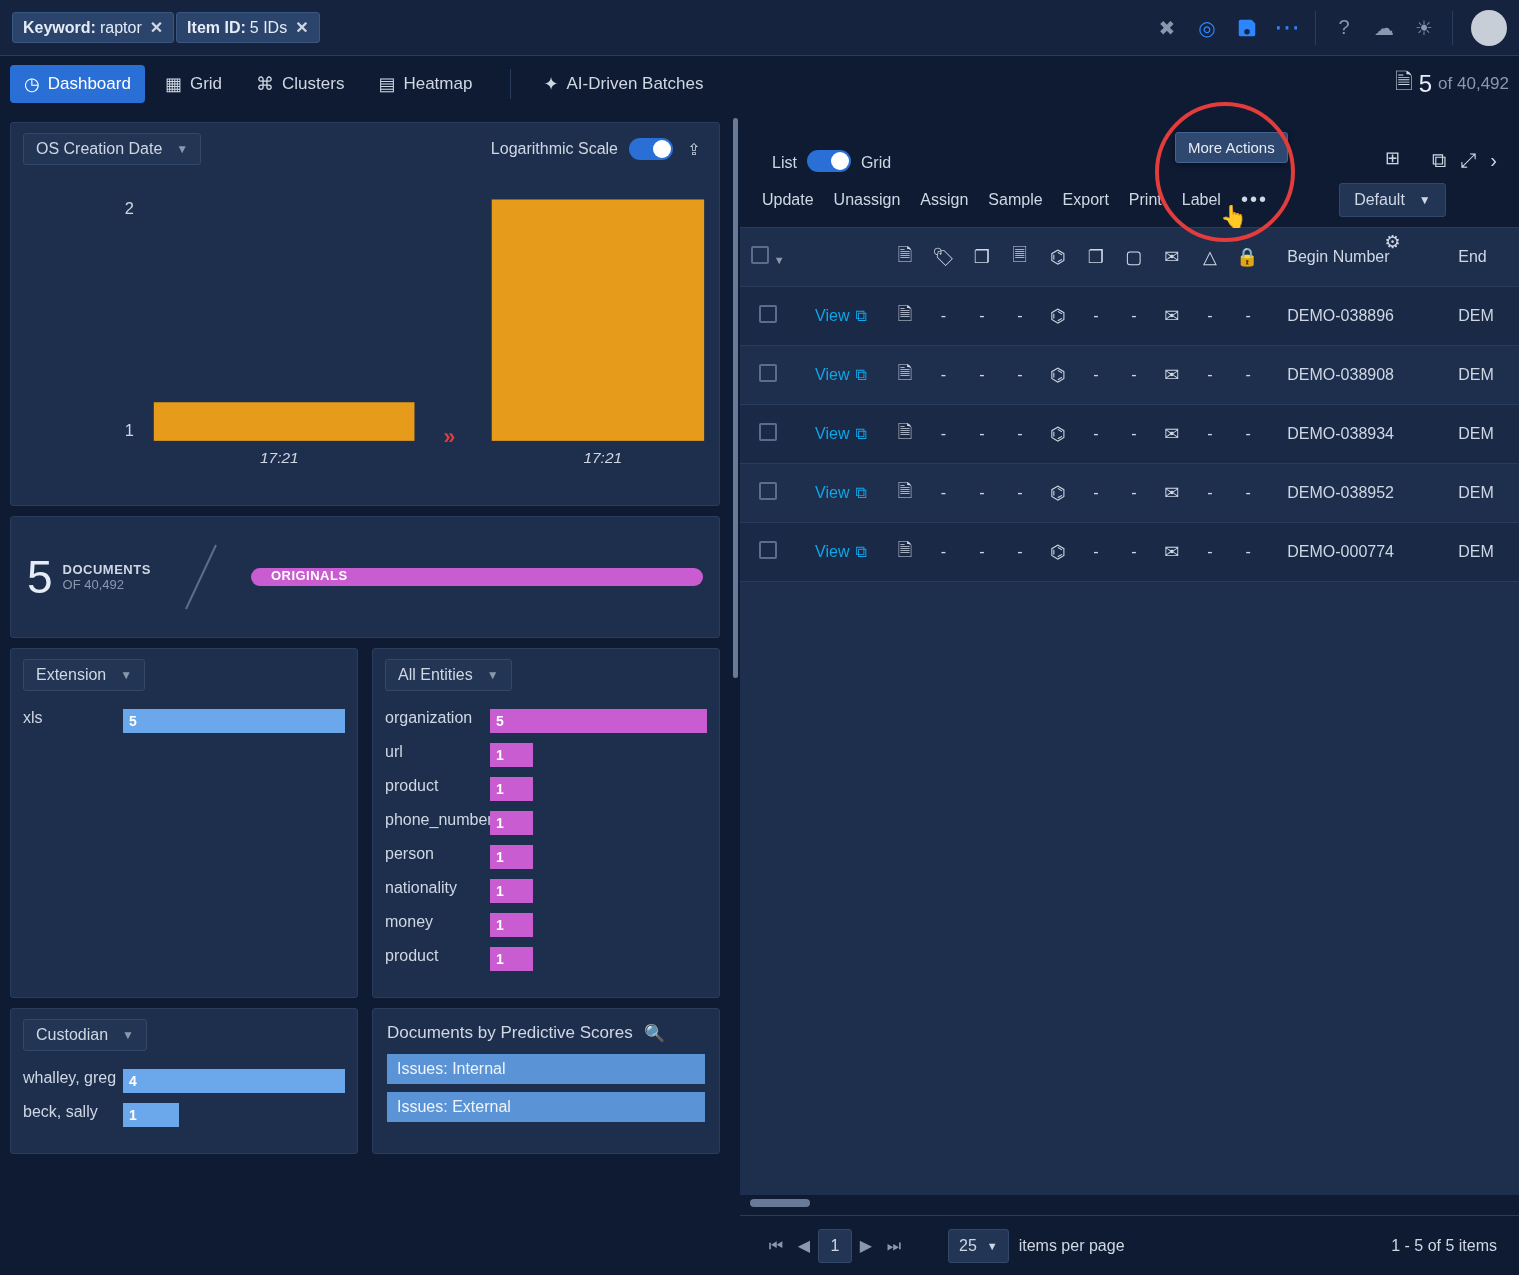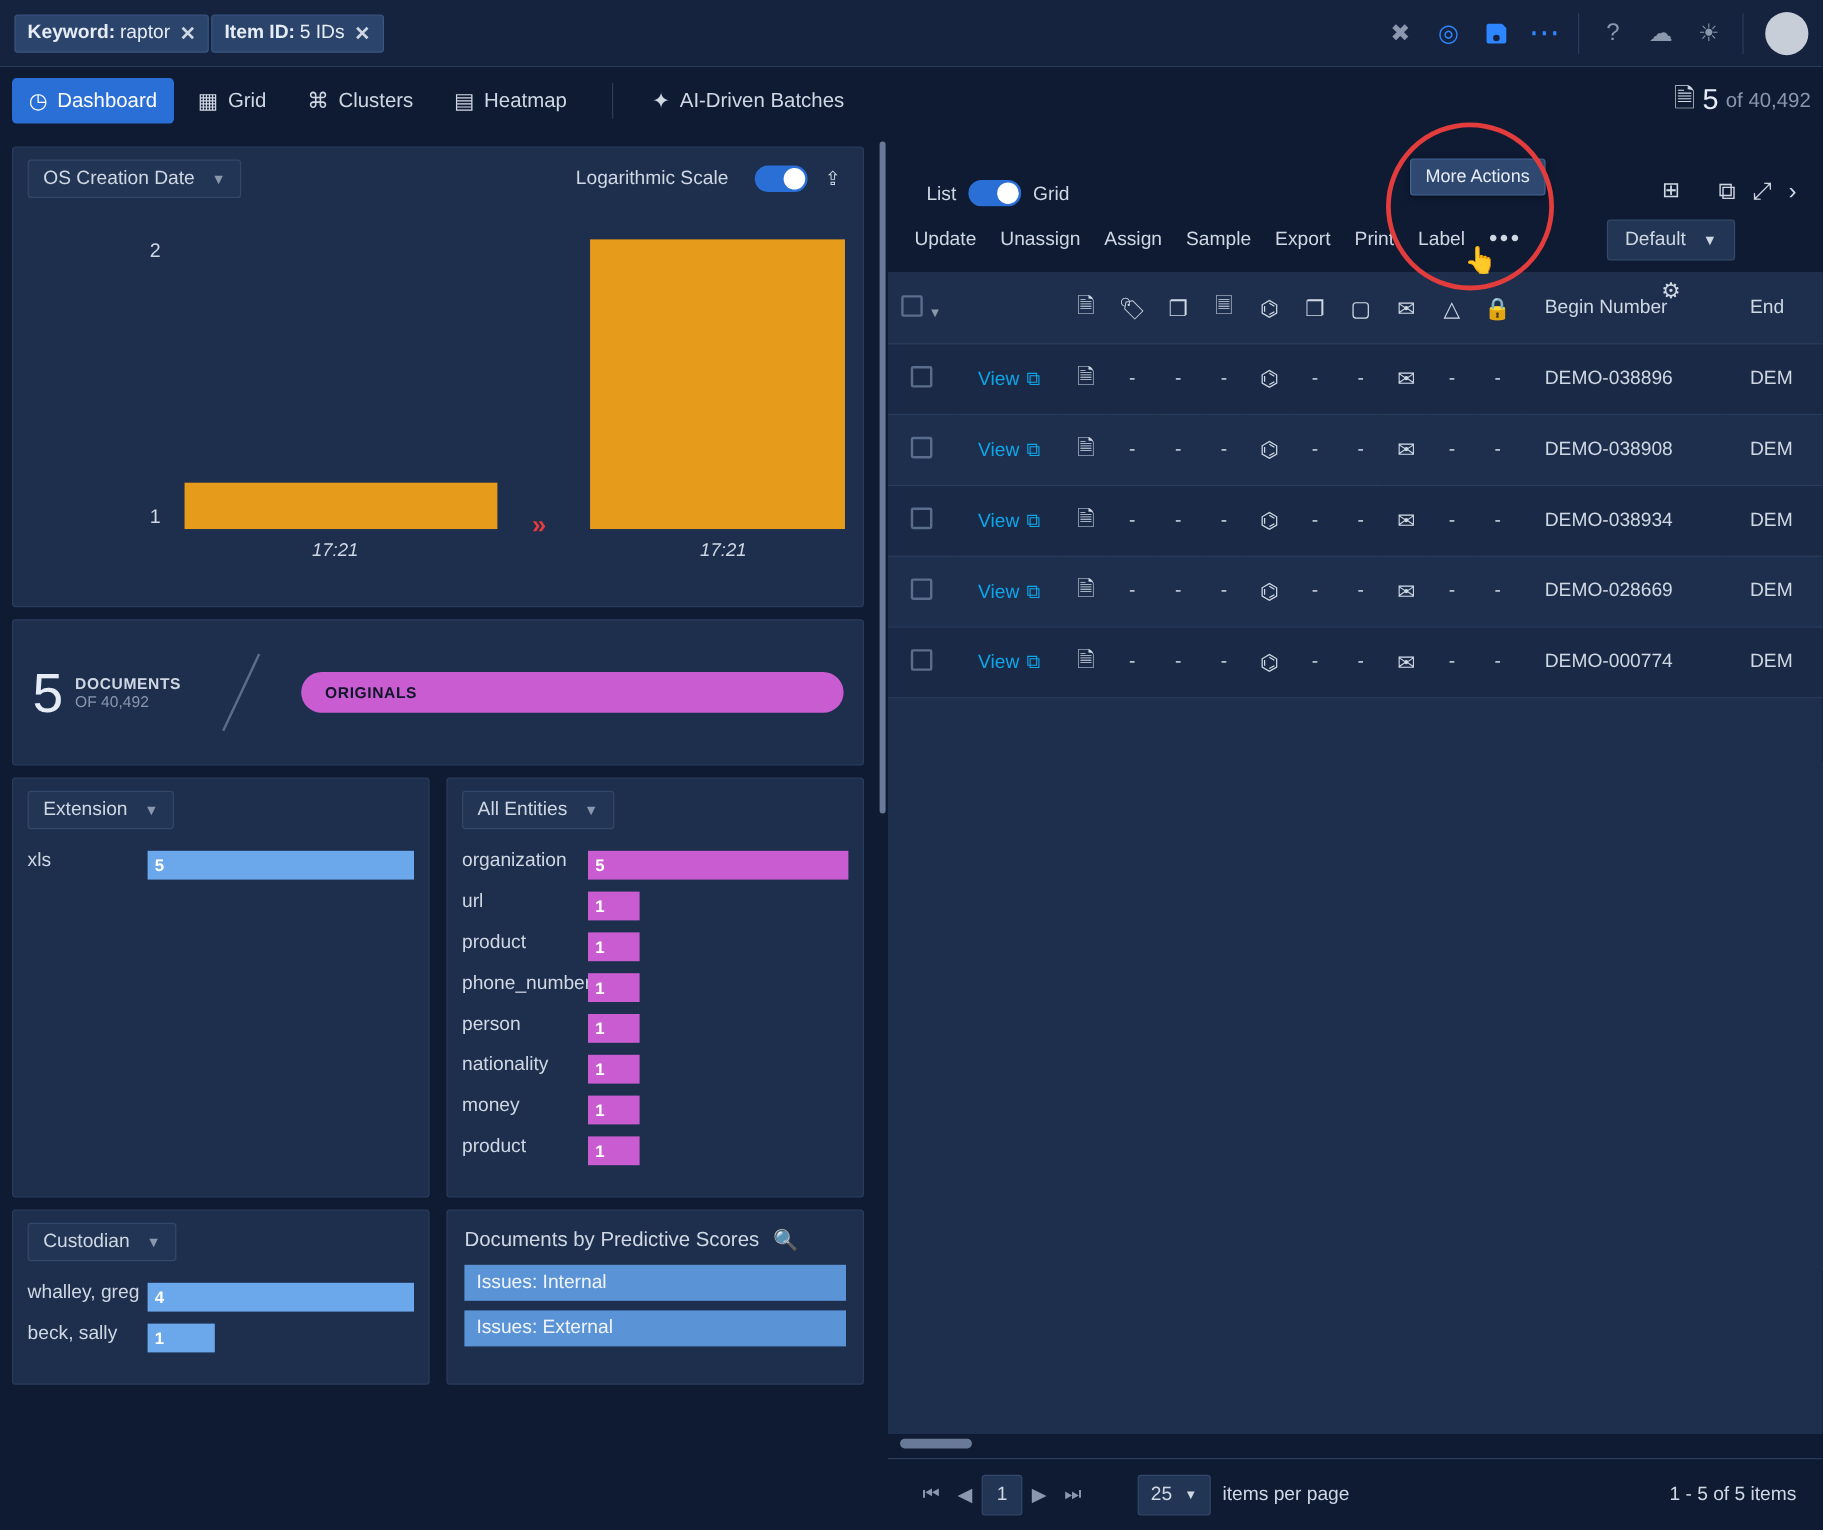--- a/index.html
+++ b/index.html
@@ -46,32 +46,32 @@
   .divider{width:10px;background:transparent;display:flex;align-items:flex-start;justify-content:center;cursor:col-resize}
   .divider .bar{width:5px;height:560px;background:#687a97;border-radius:3px;margin-top:6px}
   .right{flex:1;display:flex;flex-direction:column}
   
   .panel{background:var(--bg-panel);border-radius:3px;border:1px solid var(--border);margin-bottom:10px}
   .panel-hdr{display:flex;align-items:center;padding:10px 12px}
   .dd{display:flex;align-items:center;background:var(--bg-panel2);border:1px solid #334869;border-radius:3px;padding:6px 12px;cursor:pointer;font-size:16px}
   .dd .arrow{margin-left:14px;font-size:12px;color:var(--text-dim)}
   .toggle{width:44px;height:22px;background:#2a6fd6;border-radius:11px;position:relative;cursor:pointer}
   .toggle .knob{width:18px;height:18px;background:#fff;border-radius:50%;position:absolute;top:2px;right:2px}
-  .lbl{font-size:16px;color:var(--text);margin-right:22px}
+  .lbl{font-size:16px;color:var(--text);margin-right:11px}
   .icobtn{width:26px;height:26px;display:flex;align-items:center;justify-content:center;color:var(--text);cursor:pointer;margin-left:8px}
   
   .chart{position:relative;height:330px;padding:10px 30px 40px 100px}
   .chart svg{width:100%;height:100%}
   
   .docs{display:flex;align-items:center;height:120px;padding:16px}
   .docs .num{font-size:46px;font-weight:400;color:#e6ecf5;margin-right:10px}
   .docs .txt .t1{font-size:13px;font-weight:700;letter-spacing:.5px}
   .docs .txt .t2{font-size:13px;color:var(--text-dim)}
   .docs .diag{flex:0 0 60px;height:80px;margin:0 20px}
-  .docs .pill{flex:1;height:34px;background:var(--magenta);border-radius:17px;display:flex;align-items:center;padding:0 20px;font-size:13px;font-weight:700;color:#0f172a;letter-spacing:.5px}
+  .docs .pill{flex:1;height:18px;background:var(--magenta);border-radius:17px;display:flex;padding:0 20px;font-size:13px;font-weight:700;color:#ffffff;letter-spacing:.5px}
   
   .twocol{display:flex;gap:14px}
   .twocol>.panel{flex:1}
   .barlist{padding:8px 12px 16px 12px}
   .barlist .row{display:flex;align-items:flex-start;margin-bottom:10px;font-size:16px;white-space:nowrap}
   .barlist .row .lab{width:100px;color:var(--text);flex-shrink:0}
   .barlist.entities .row .lab{width:105px;font-size:16px}
   .barlist .row .barwrap{flex:1;height:24px;position:relative}
   .barlist .row .barbar{height:24px;display:flex;align-items:center;padding-left:6px;font-size:14px;font-weight:600;color:#fff}
   .barlist.ext .barbar{background:var(--blue-bar)}
@@ -457,21 +457,21 @@
               <td><span class="cellico">🗎</span></td>
               <td>-</td>
               <td>-</td>
               <td>-</td>
               <td><span class="cellico">⌬</span></td>
               <td>-</td>
               <td>-</td>
               <td><span class="cellico">✉</span></td>
               <td>-</td>
               <td>-</td>
-              <td class="begin">DEMO-028669</td>
+              <td class="begin">DEMO-038952</td>
               <td class="begin">DEM</td>
             </tr>
             <tr class="data">
               <td><span class="chk"></span></td>
               <td><span class="viewlnk">View <span>⧉</span></span></td>
               <td><span class="cellico">🗎</span></td>
               <td>-</td>
               <td>-</td>
               <td>-</td>
               <td><span class="cellico">⌬</span></td>

